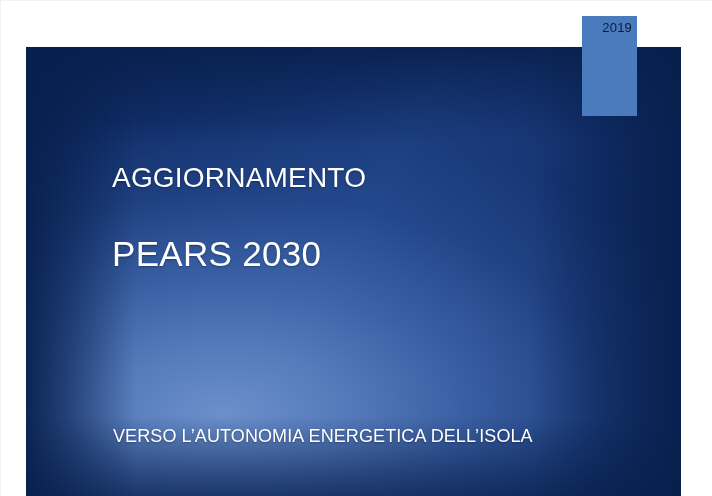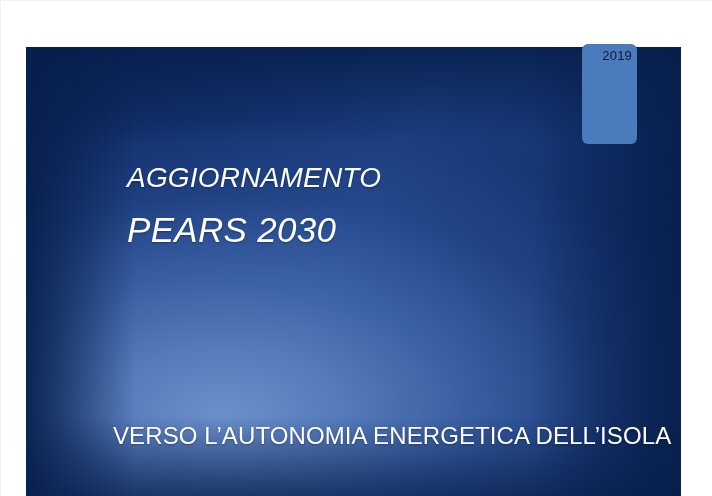--- a/index.html
+++ b/index.html
@@ -71,66 +71,65 @@
       linear-gradient(to right,  rgba(7,31,76,0.92) 0px, rgba(7,31,76,0) 110px),
       linear-gradient(to left,   rgba(7,31,76,0.92) 0px, rgba(7,31,76,0) 150px),
       linear-gradient(to bottom, rgba(7,31,76,0.88) 0px, rgba(7,31,76,0) 95px),
       linear-gradient(to top,    rgba(7,31,76,0.72) 0px, rgba(7,31,76,0) 80px);
     pointer-events: none;
   }
 
   
   #title-block {
     position: absolute;
-    left: 101px;
+    left: 86px;
     top: 105px;
     width: 560px;
     z-index: 3;
-    font-style: italic;
   }
   .title-line {
     color: #ffffff;
     font-size: 28px;
     line-height: 51px;
     letter-spacing: 0.2px;
     white-space: nowrap;
     text-shadow: 0 1px 2px rgba(0,0,0,0.30);
   }
   .title-line.big {
     font-size: 35px;
     line-height: 53px;
     letter-spacing: 0.3px;
+    margin-top: 24px;
   }
 
   #subtitle-block {
     position: absolute;
     left: 87px;
     top: 375px;
     width: 560px;
     z-index: 3;
   }
   .subtitle-line {
     color: #ffffff;
-    font-size: 24px;
+    font-size: 18px;
     line-height: 28px;
     letter-spacing: 0.1px;
     white-space: nowrap;
     text-shadow: 0 1px 2px rgba(0,0,0,0.30);
   }
 
   
   #year-box {
     position: absolute;
     left: 582px;
-    top: 44px;
+    top: 16px;
     width: 55px;
     height: 100px;
     background: #4a7cbd;
     z-index: 5;
-    border-radius: 6px;
   }
   #year-label {
     position: absolute;
     right: 5px;
     top: 3px;
     color: #0d1a33;
     font-size: 13px;
     line-height: 17px;
     letter-spacing: 0.2px;
     white-space: nowrap;

